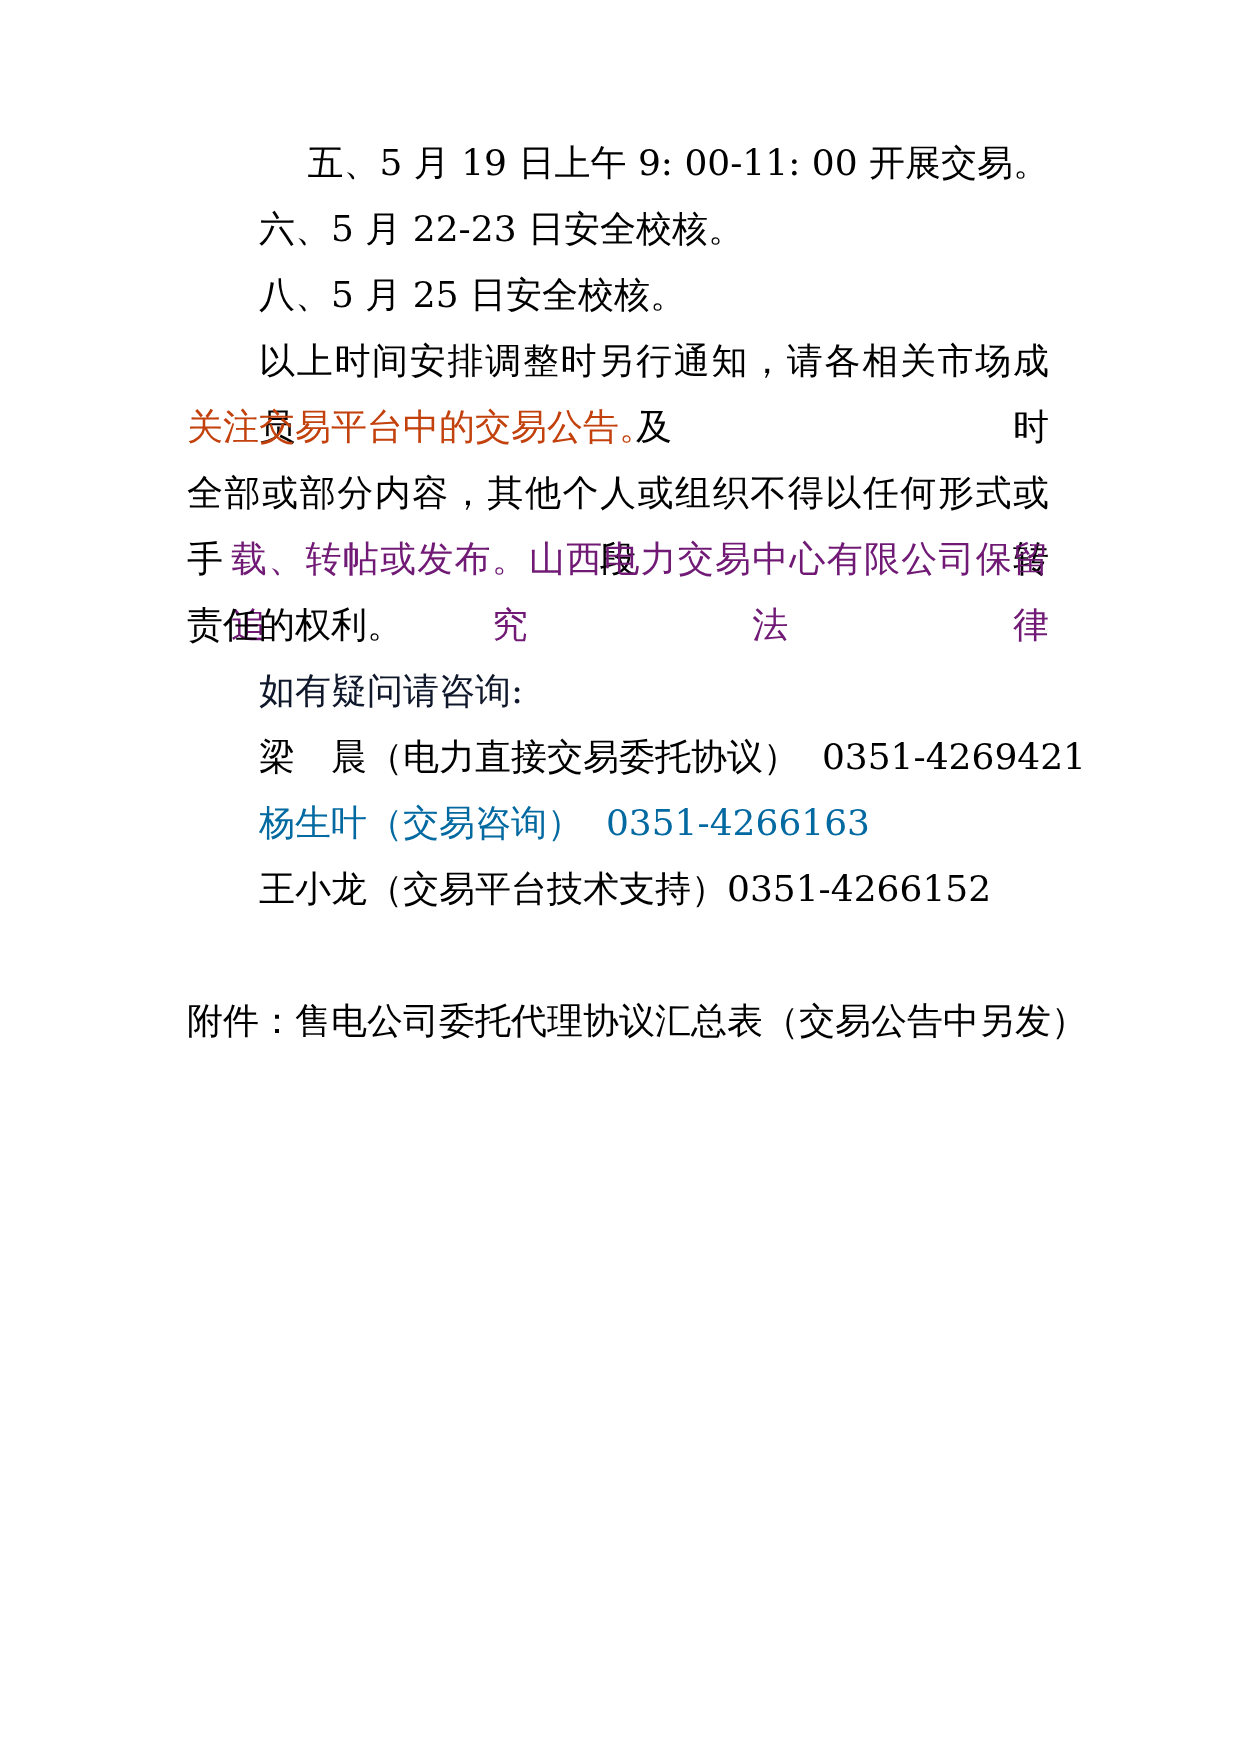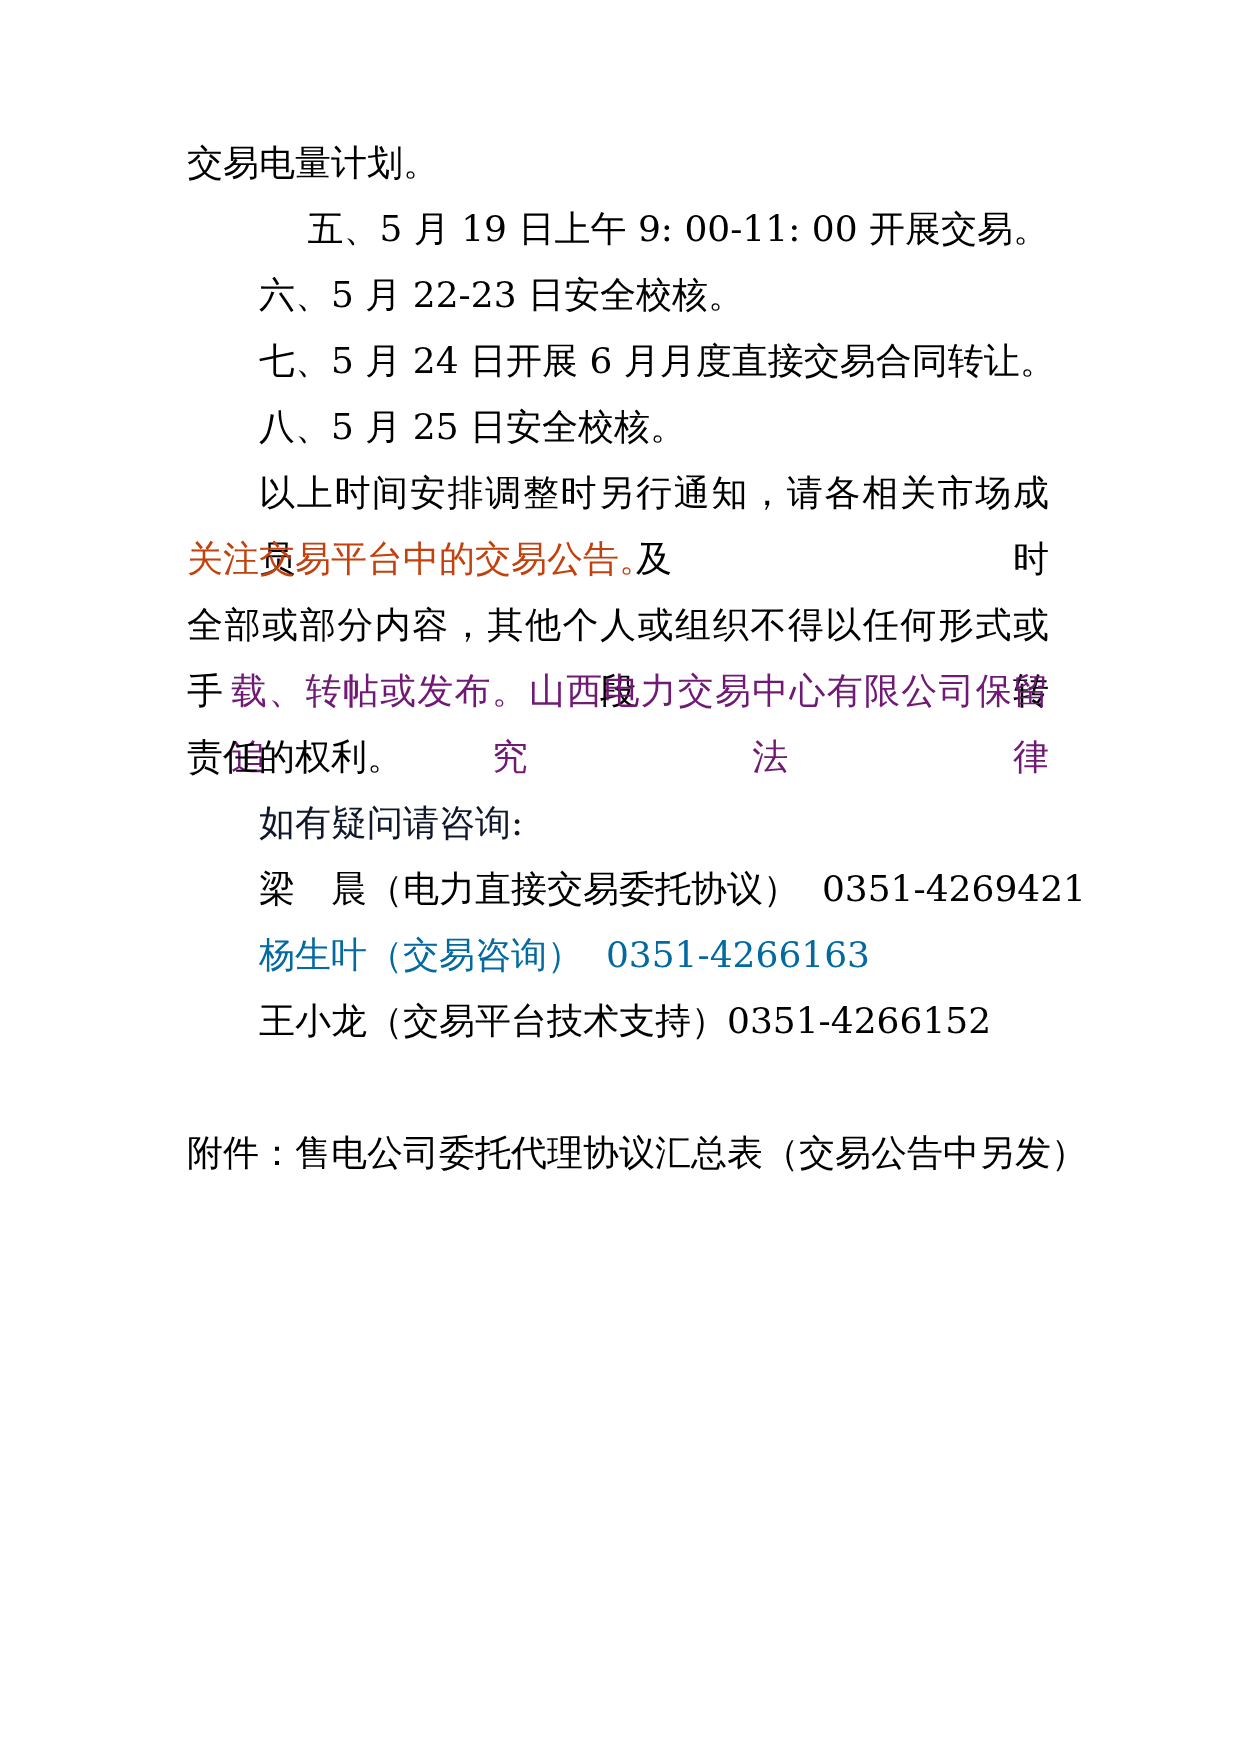--- a/index.html
+++ b/index.html
@@ -36,24 +36,22 @@
     white-space: normal;
     text-align: justify;
     text-align-last: justify;
   }
 </style>
 </head>
 <body>
 
 <div class="page" style="background: rgb(255, 255, 255);">
   <div class="content">
-      <div class="line" style="color: rgb(0, 0, 0);">交易电量计划。</div>
       <div class="line indent" style="color: rgb(0, 0, 0); text-align: right;">五、5 月 19 日上午 9: 00-11: 00 开展交易。</div>
       <div class="line indent" style="color: rgb(0, 0, 0);">六、5 月 22-23 日安全校核。</div>
-      <div class="line indent" style="color: rgb(0, 0, 0);">七、5 月 24 日开展 6 月月度直接交易合同转让。</div>
       <div class="line indent" style="color: rgb(0, 0, 0);">八、5 月 25 日安全校核。</div>
       <div class="line indent justify" style="color: rgb(0, 0, 0);">以上时间安排调整时另行通知，请各相关市场成员及时</div>
       <div class="line" style="color: #c2410c;">关注交易平台中的交易公告。</div>
       <div class="line justify" style="color: rgb(0, 0, 0);">全部或部分内容，其他个人或组织不得以任何形式或手段转</div>
       <div class="line justify" style="color: #701a75; margin-left: 44px;">载、转帖或发布。山西电力交易中心有限公司保留追究法律</div>
       <div class="line" style="color: rgb(0, 0, 0);">责任的权利。</div>
       <div class="line indent" style="color: #0f172a;">如有疑问请咨询:</div>
       <div class="line indent" style="color: rgb(0, 0, 0);">梁　晨（电力直接交易委托协议）  0351-4269421</div>
       <div class="line indent" style="color: #0369a1;">杨生叶（交易咨询）  0351-4266163</div>
       <div class="line indent" style="color: rgb(0, 0, 0);">王小龙（交易平台技术支持）0351-4266152</div>

